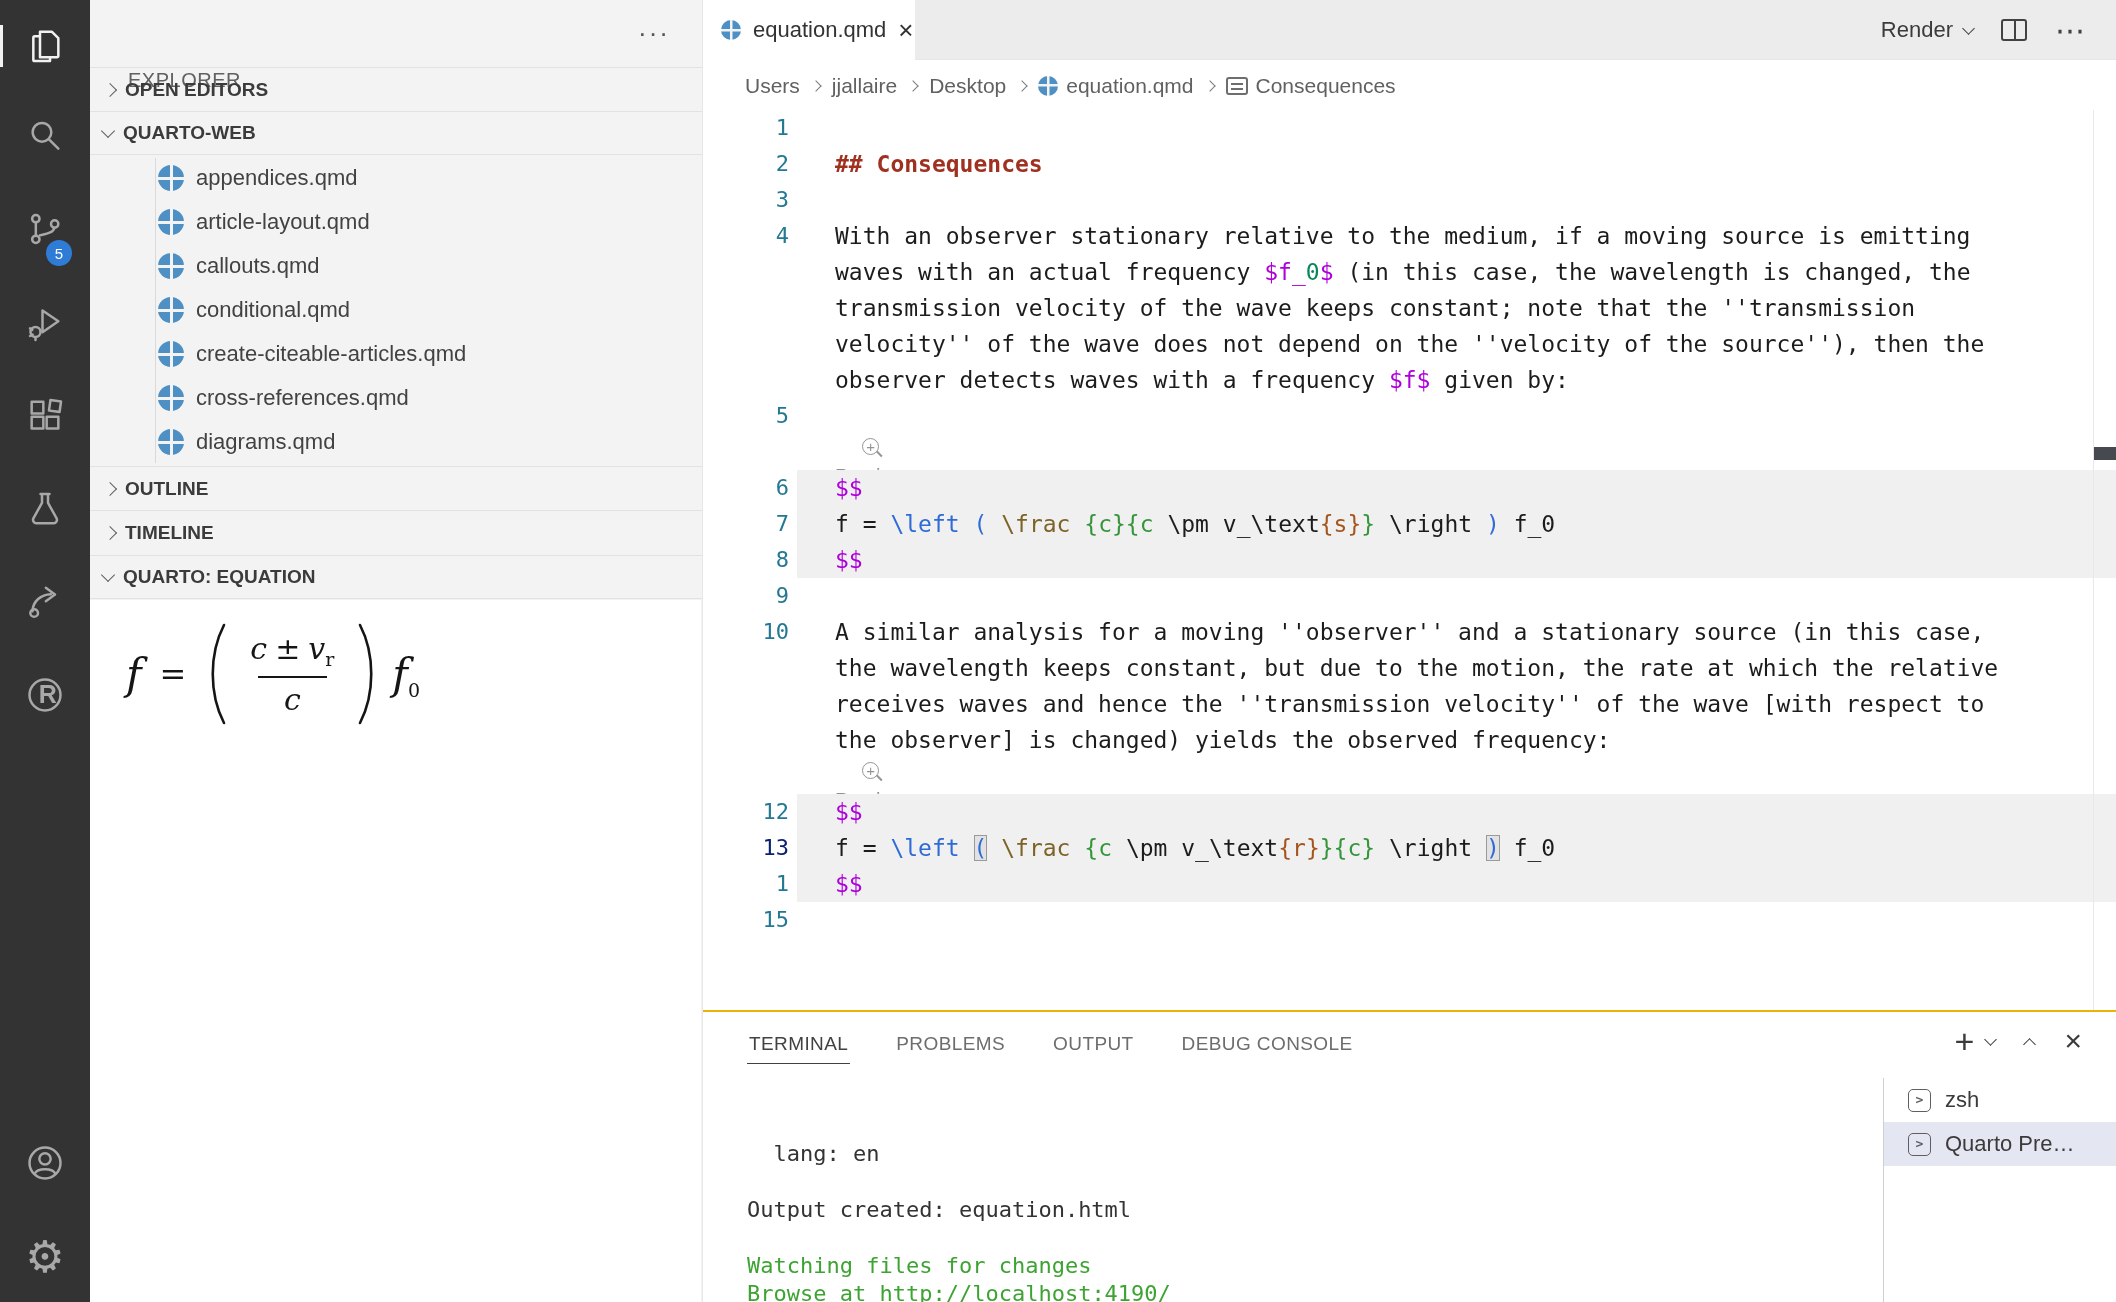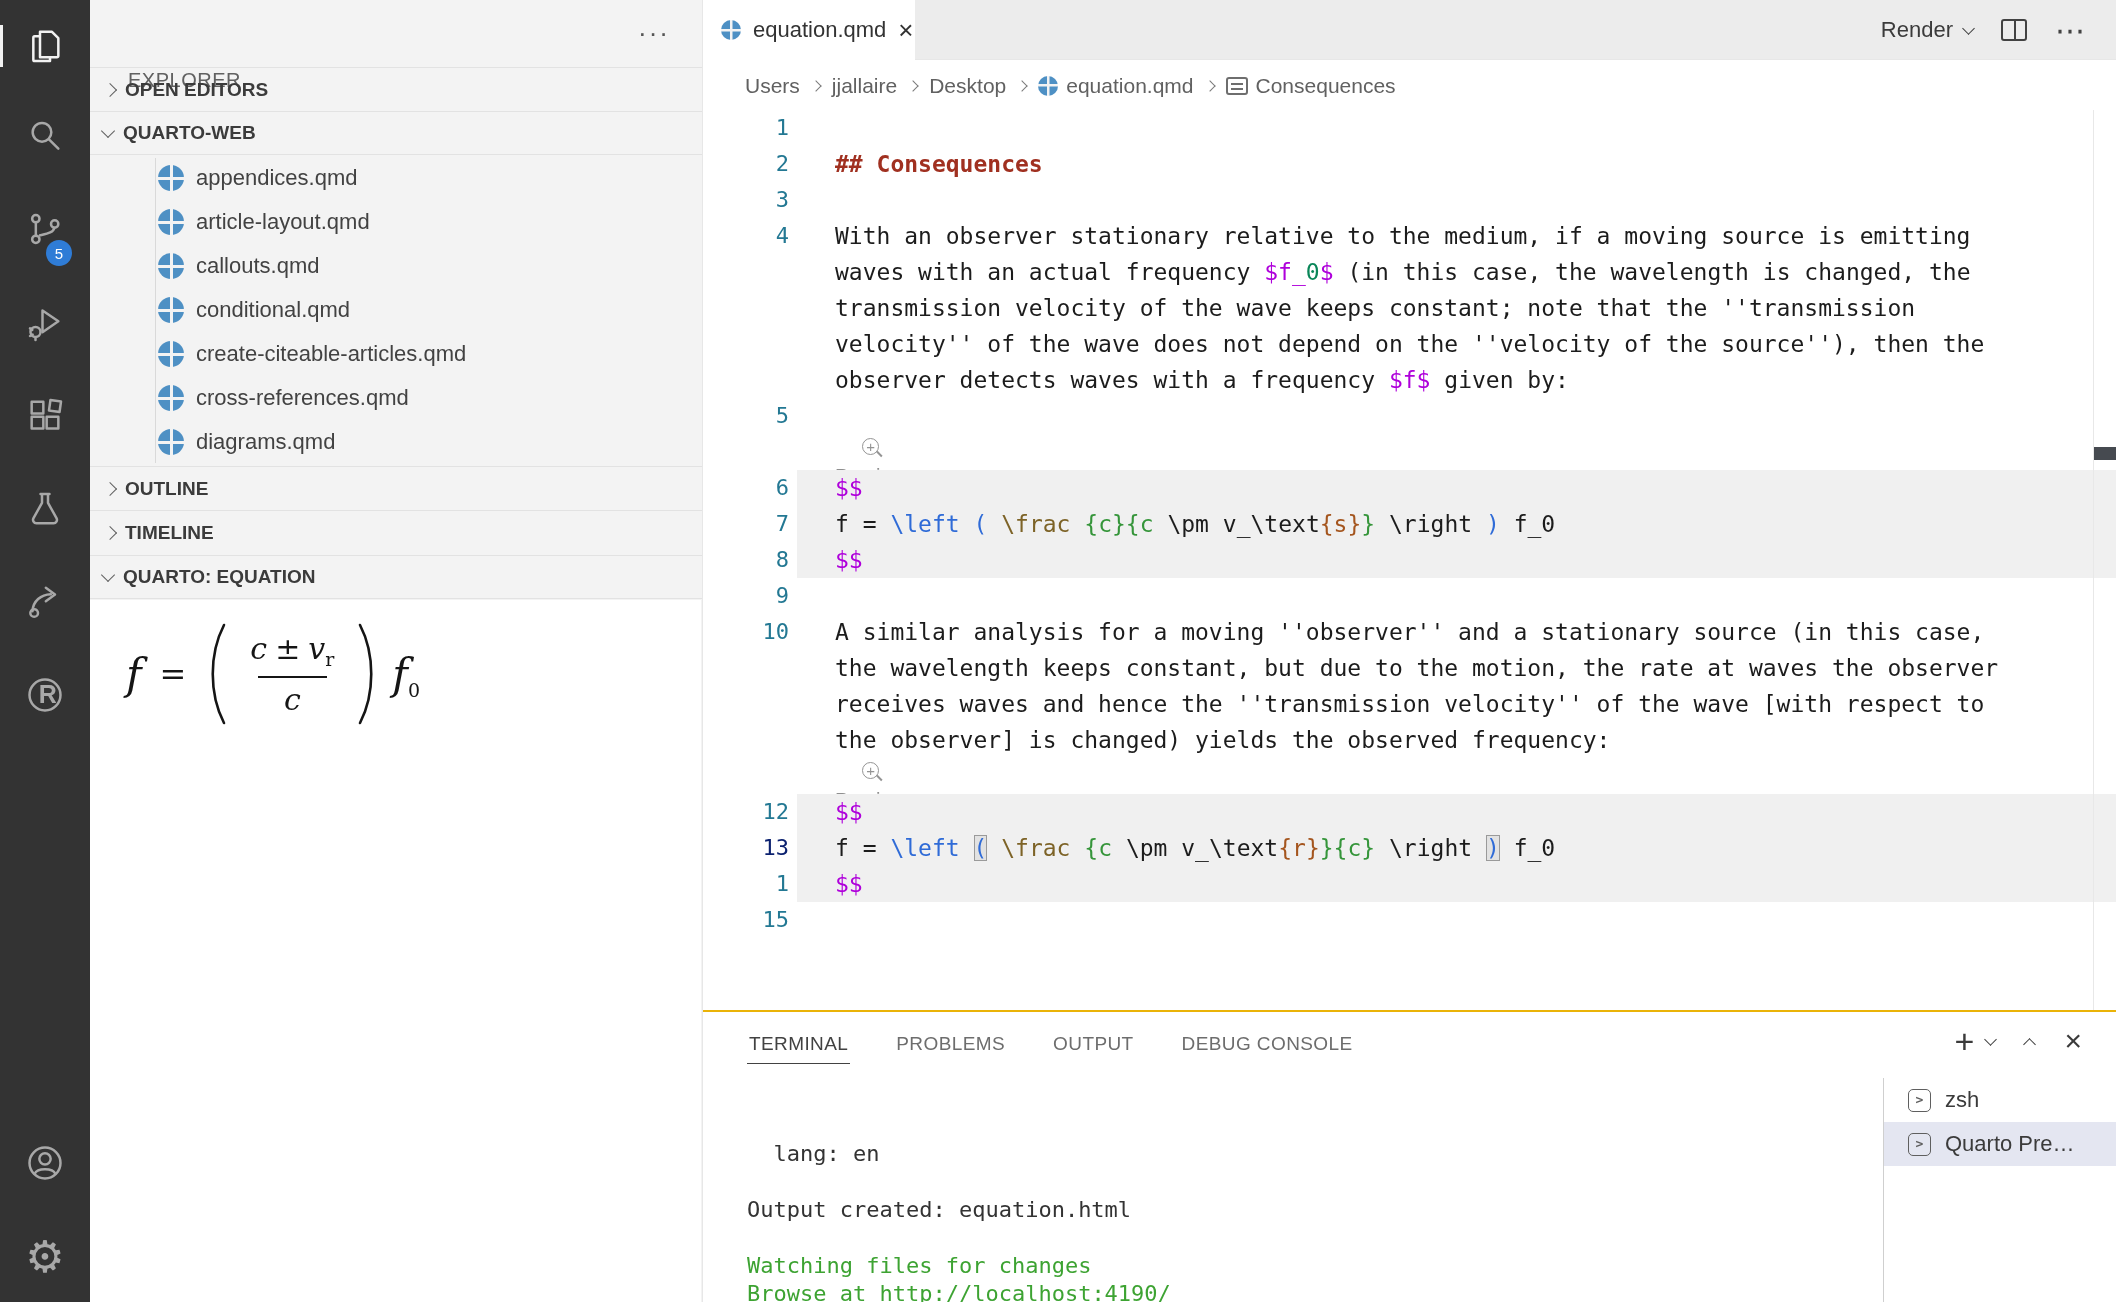--- a/index.html
+++ b/index.html
@@ -329,21 +329,21 @@
             <span class="lens">
               <span class="zoomi"></span>
               <span>Preview</span>
             </span>
           </div>
           <div class="row band"><span class="num">6</span><span class="code"><span class="c-dol">$$</span></span></div>
           <div class="row band"><span class="num">7</span><span class="code"><span class="c-fg">f = </span><span class="c-blu">\left</span><span class="c-fg"> </span><span class="c-blu">(</span><span class="c-fg"> </span><span class="c-brn">\frac</span><span class="c-fg"> </span><span class="c-grn">{c}{c</span><span class="c-fg"> \pm v_\text</span><span class="c-rst">{s}</span><span class="c-grn">}</span><span class="c-fg"> </span><span class="c-fg">\right</span><span class="c-fg"> </span><span class="c-blu">)</span><span class="c-fg"> f_0</span></span></div>
           <div class="row band"><span class="num">8</span><span class="code"><span class="c-dol">$$</span></span></div>
           <div class="row"><span class="num">9</span></div>
           <div class="row"><span class="num">10</span><span class="code"><span class="c-fg">A similar analysis for a moving ''observer'' and a stationary source (in this case,</span></span></div>
-          <div class="row"><span class="num"></span><span class="code"><span class="c-fg">the wavelength keeps constant, but due to the motion, the rate at waves the observer</span></span></div>
+          <div class="row"><span class="num"></span><span class="code"><span class="c-fg">the wavelength keeps constant, but due to the motion, the rate at which the relative</span></span></div>
           <div class="row"><span class="num"></span><span class="code"><span class="c-fg">receives waves and hence the ''transmission velocity'' of the wave [with respect to</span></span></div>
           <div class="row"><span class="num"></span><span class="code"><span class="c-fg">the observer] is changed) yields the observed frequency:</span></span></div>
           <div class="lens-line">
             <span class="lens">
               <span class="zoomi"></span>
               <span>Preview</span>
             </span>
           </div>
           <div class="row band"><span class="num">12</span><span class="code"><span class="c-dol">$$</span></span></div>
           <div class="row band"><span class="num active">13</span><span class="code"><span class="c-fg">f = </span><span class="c-blu">\left</span><span class="c-fg"> </span><span class="c-blu boxed">(</span><span class="c-fg"> </span><span class="c-brn">\frac</span><span class="c-fg"> </span><span class="c-grn">{c</span><span class="c-fg"> \pm v_\text</span><span class="c-rst">{r}</span><span class="c-grn">}{c}</span><span class="c-fg"> </span><span class="c-fg">\right</span><span class="c-fg"> </span><span class="c-blu boxed">)</span><span class="c-fg"> f_0</span></span></div>

